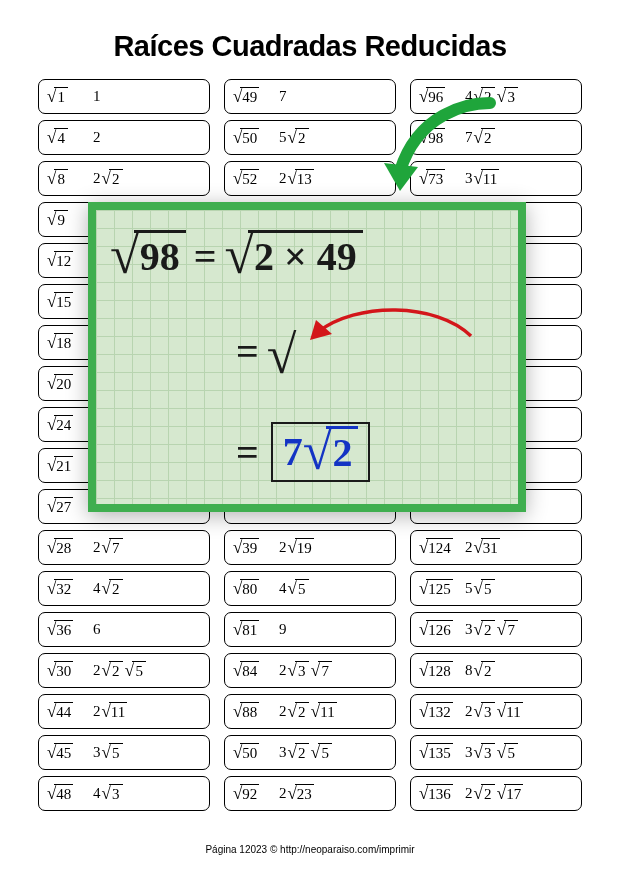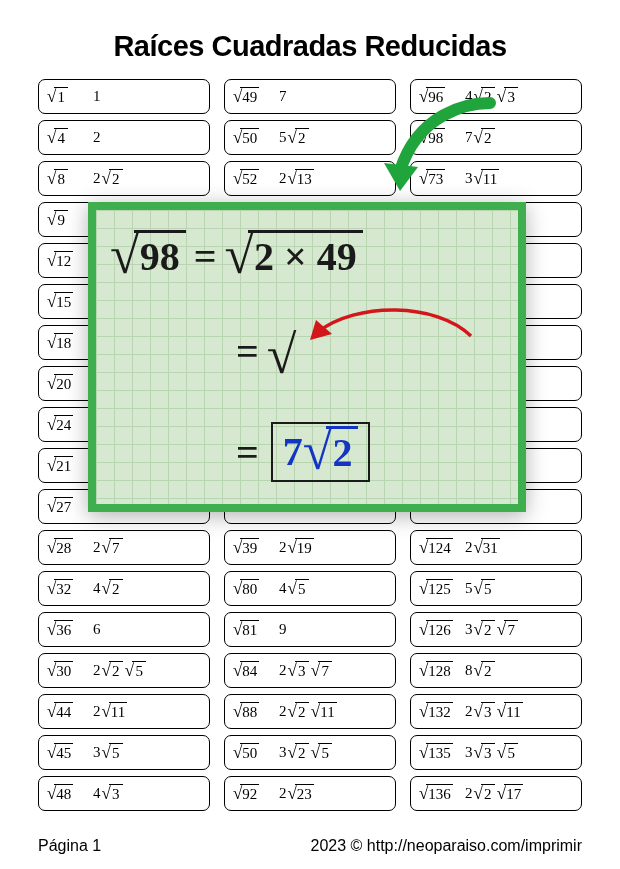--- a/index.html
+++ b/index.html
@@ -7,21 +7,21 @@
 h1{font-size:29px;font-weight:800;text-align:center;margin:0 0 16px;letter-spacing:-.5px}
 .cols{display:flex;gap:14px}
 .col{flex:1;display:flex;flex-direction:column;gap:6px}
 .cell{border:1.2px solid #000;border-radius:7px;height:33px;display:flex;align-items:center;padding:0 8px;font-family:"Times New Roman",serif;font-size:15px}
 .lhs{flex:0 0 46px;display:flex;align-items:center}
 .rhs{flex:1;display:flex;align-items:center}
 .sqrt{display:inline-flex;align-items:flex-start;position:relative;margin-right:2px}
 .sqrt .sym{font-size:17px;line-height:1;position:relative;top:1px}
 .sqrt .rad{border-top:1.2px solid #000;padding:0 2px;line-height:1.2;min-width:10px;text-align:center;margin-left:-2px}
 .coef{margin-right:1px}
-.footer{position:absolute;bottom:14px;left:38px;right:38px;display:flex;justify-content:space-between;font-size:16px;font-family:"Century Gothic",sans-serif}
+.footer{position:absolute;bottom:14px;left:38px;right:38px;display:flex;justify-content:center;font-size:10px;font-family:"Century Gothic",sans-serif}
 
 .overlay{position:absolute;left:88px;top:202px;width:438px;height:310px;background:#d6e8cf;border:8px solid #3fae4f;box-shadow:0 4px 20px rgba(0,0,0,.3);box-sizing:border-box;
   background-image:linear-gradient(#b8d4b0 1px,transparent 1px),linear-gradient(90deg,#b8d4b0 1px,transparent 1px);
   background-size:18px 18px}
 .ov-row{position:absolute;font-family:"Comic Sans MS",cursive;font-size:40px;font-weight:600;color:#1a1a1a;display:flex;align-items:center}
 .ov-row .bsqrt{display:inline-flex;align-items:flex-start}
 .ov-row .bsym{font-size:54px;line-height:.8;position:relative;top:4px}
 .ov-row .brad{border-top:3px solid #1a1a1a;padding:0 6px 2px;margin-left:-6px}
 .blue{color:#1434c4}
 .boxres{border:2.5px solid #1a1a1a;padding:2px 10px}

